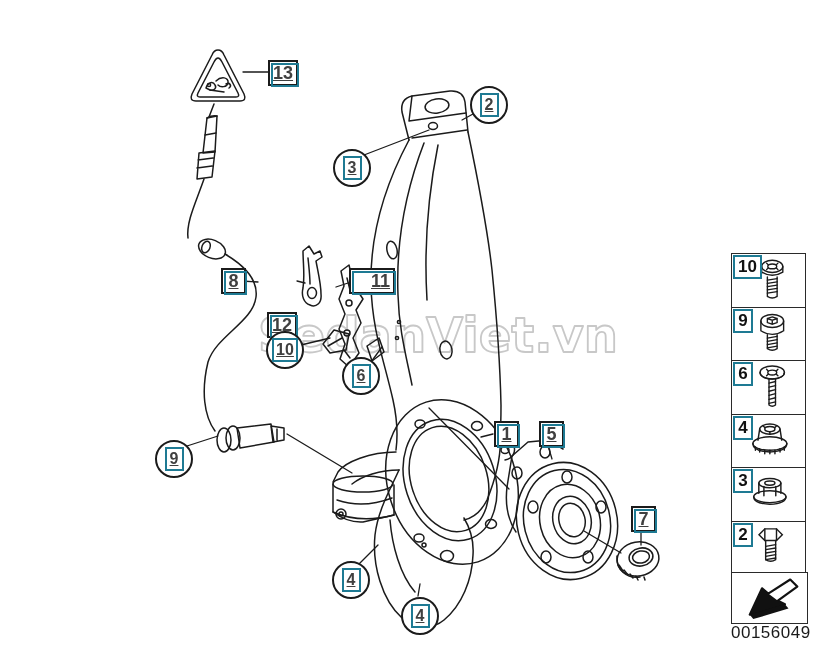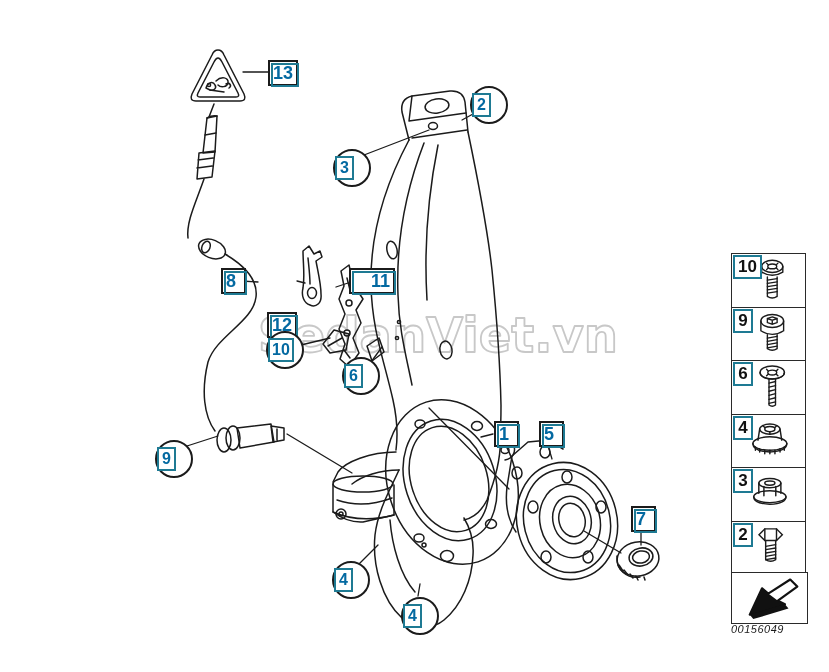--- a/index.html
+++ b/index.html
@@ -1,22 +1,22 @@
 <!DOCTYPE html>
 <html><head>
 <meta charset="utf-8">
 <style>
   html,body{margin:0;padding:0;background:#fff;}
   .stage{position:relative;width:829px;height:672px;background:#ffffff;overflow:hidden;
          font-family:"Liberation Sans", sans-serif;}
   svg.art{position:absolute;left:0;top:0;}
 
   
-  .co{position:absolute;display:flex;align-items:center;justify-content:flex-start;
-      color:#0369a1;font-weight:bold;cursor:pointer;}
+  .co{position:absolute;display:flex;align-items:center;justify-content:center;
+      color:#404040;font-weight:bold;cursor:pointer;text-decoration:underline;}
   .co-box{background:#fff;border:2px solid #1b1b1b;height:22px;min-width:15px;padding:0 3px;
           font-size:18px;line-height:22px;}
   .co-box::after{content:"";position:absolute;left:1px;top:1px;width:calc(100% - 2px);
           height:calc(100% - 2px);border:2px solid #1e7a93;pointer-events:none;}
   .co-circle{width:34px;height:34px;border:2px solid #1b1b1b;border-radius:50%;background:#fff;}
   .co-circle .num{border:2px solid #1e7a93;background:#fff;padding:0 2px;min-width:11px;
           text-align:center;font-size:16px;line-height:20px;}
 
   
   .sidebar{position:absolute;left:731px;top:253px;width:75px;}
@@ -25,22 +25,22 @@
   .cell:first-child{margin-top:0;}
   .cell-num{position:absolute;left:1px;top:1px;border:2px solid #1e7a93;background:#fff;
         color:#111;font-weight:bold;font-size:17px;line-height:20px;padding:0 3px;min-width:10px;
         text-align:center;}
   .cell-icon{display:block;}
 
   .arrow-box{position:absolute;left:731px;top:572px;width:75px;height:50px;
         border:1.5px solid #2a2a2a;background:#fff;display:flex;align-items:center;
         justify-content:center;cursor:pointer;}
 
-  .part-number{position:absolute;left:731px;top:623px;width:75px;text-align:left;
-        font-size:11px;letter-spacing:.5px;color:#1a1a1a;font-style:italic;}
+  .part-number{position:absolute;left:731px;top:623px;width:75px;text-align:center;
+        font-size:17px;letter-spacing:.5px;color:#1a1a1a;}
 </style>
 </head>
 <body>
 
 <div class="stage">
 
   <svg class="art" width="829" height="672" viewBox="0 0 829 672">
     <g fill="none" stroke="#1b1b1b" stroke-width="1.5" stroke-linecap="round" stroke-linejoin="round">
 
       <text x="258" y="352" font-size="48" font-weight="bold" letter-spacing="0" font-family="DejaVu Sans, sans-serif" fill="none" stroke="#c8c8c8" stroke-width="1.8">SedanViet.vn</text>

